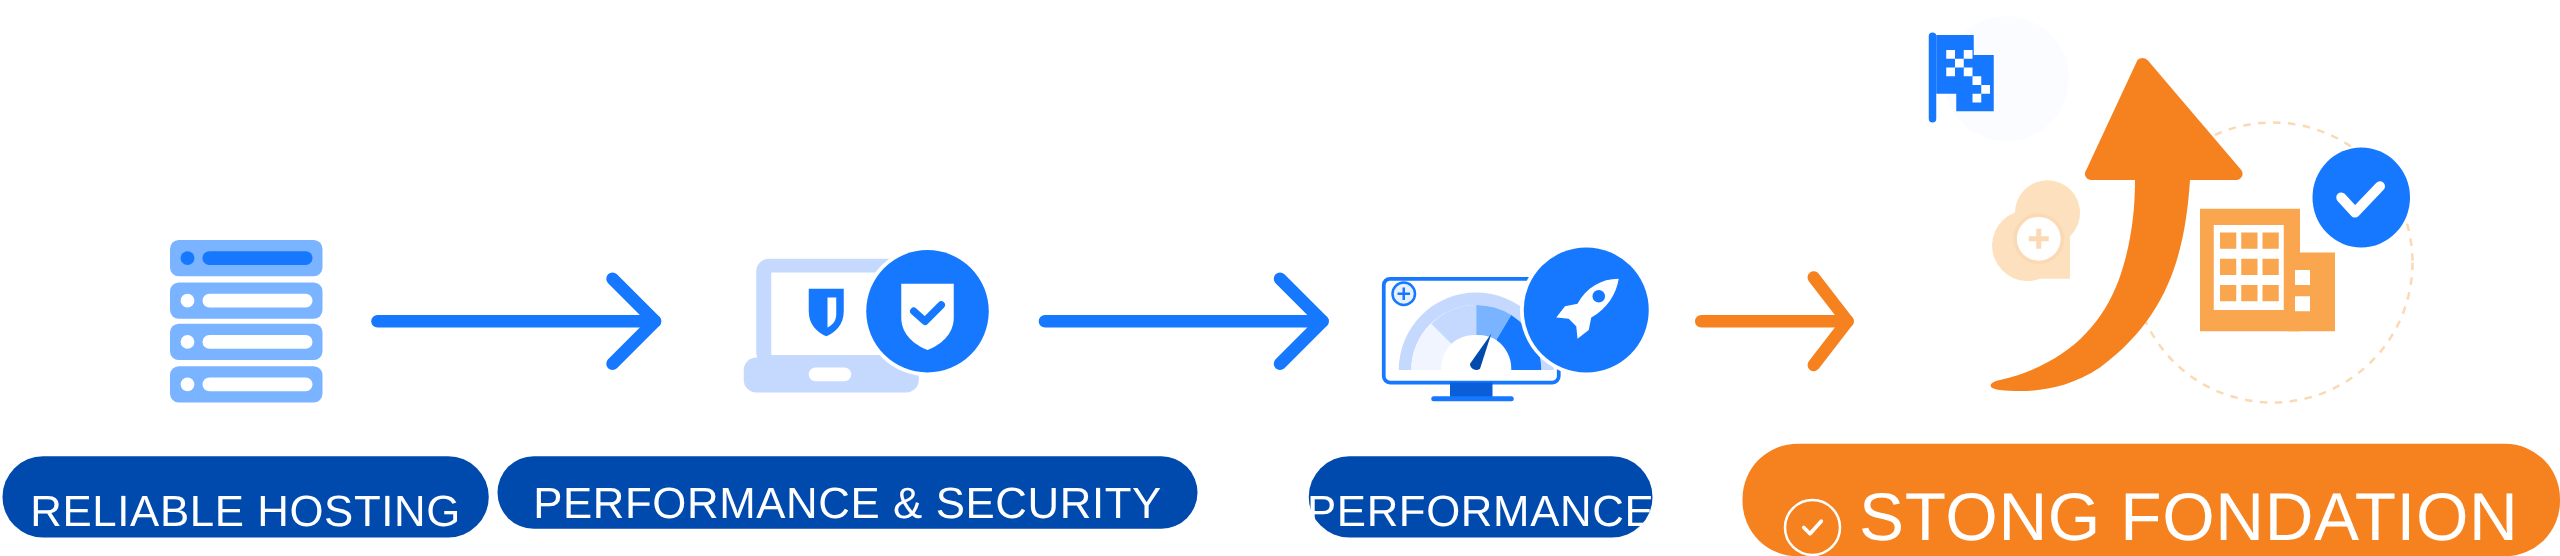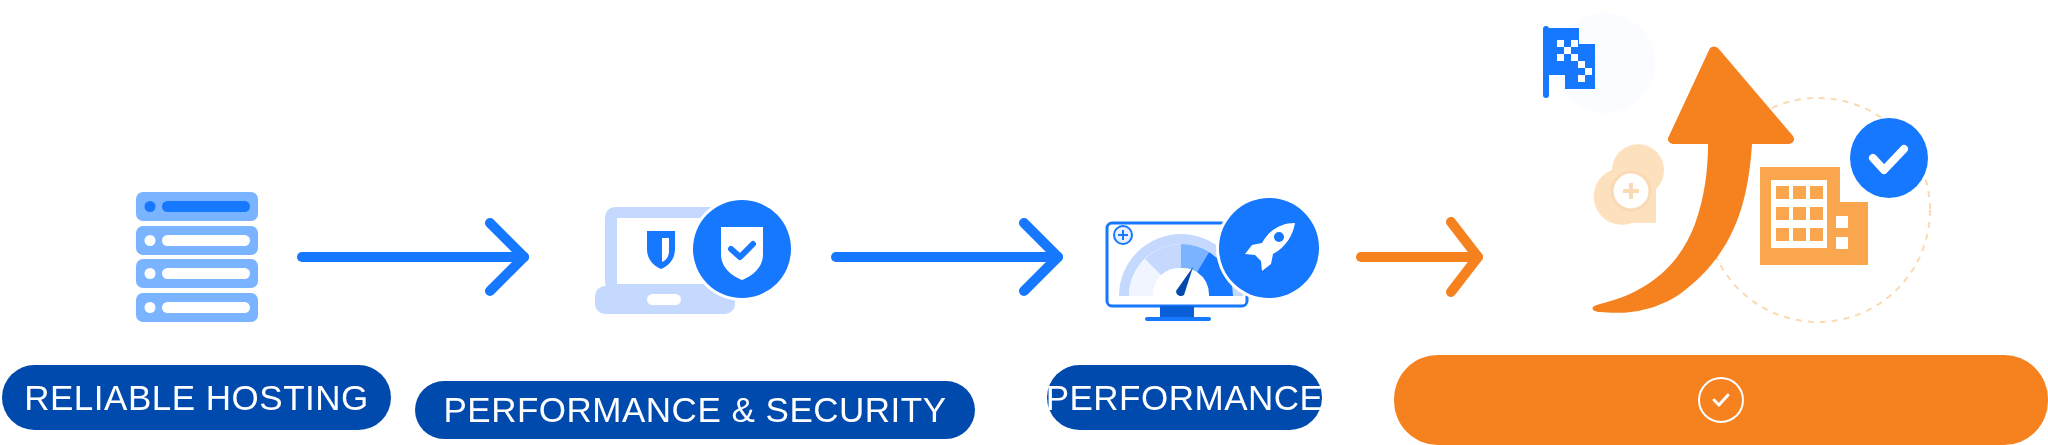--- a/index.html
+++ b/index.html
@@ -1,17 +1,17 @@
 <!DOCTYPE html>
 <html><head>
 <meta charset="utf-8">
 <style>
   html,body{margin:0;padding:0;background:#ffffff;}
   body{width:2048px;height:445px;position:relative;overflow:hidden;font-family:"Liberation Sans",sans-serif;}
-  .pill{position:absolute;background:#004aad;color:#fff;border-radius:34px;display:flex;align-items:center;justify-content:center;font-size:35px;letter-spacing:0.5px;box-sizing:border-box;white-space:nowrap;}
+  .pill{position:absolute;background:#004aad;color:#fff;border-radius:34px;display:flex;align-items:flex-end;justify-content:center;font-size:35px;letter-spacing:0.5px;box-sizing:border-box;white-space:nowrap;}
   .pill.orange{background:#f5821f;border-radius:44px;font-size:54px;gap:14px;}
   .check-ring{width:46px;height:46px;border:2px solid #fff;border-radius:50%;display:flex;align-items:center;justify-content:center;box-sizing:border-box;}
   svg{position:absolute;overflow:visible;}
 </style>
 </head>
 <body>
 
 <svg style="left:136px;top:192px;" width="122" height="130" viewBox="0 0 122 130">
   <g fill="#7ab3ff">
     <rect x="0" y="0" width="122" height="29" rx="7"></rect>
@@ -126,25 +126,26 @@
   </g>
   <g>
     <ellipse cx="429" cy="158" rx="39" ry="40" fill="#1677ff"></ellipse>
     <polyline points="413,158 424,170 444,149" stroke="#ffffff" stroke-width="8" fill="none" stroke-linecap="round" stroke-linejoin="round"></polyline>
   </g>
 </svg>
 
 <div class="pill" style="left:2px;top:365px;width:389px;height:65px;">
   <span>RELIABLE HOSTING</span>
 </div>
-<div class="pill" style="left:415px;top:365px;width:560px;height:58px;margin-top:16px;">
+<div class="pill" style="left:398px;top:365px;width:560px;height:58px;">
   <span>PERFORMANCE &amp; SECURITY</span>
 </div>
 <div class="pill" style="left:1047px;top:365px;width:275px;height:65px;">
   <span>PERFORMANCE</span>
 </div>
 <div class="pill orange" style="left:1394px;top:355px;width:654px;height:90px;">
   <span class="check-ring">
     <svg width="20" height="16" viewBox="0 0 20 16" style="position:static;">
         <polyline points="3,8 8,13 17,3" stroke="#fff" stroke-width="3" fill="none" stroke-linecap="round" stroke-linejoin="round"></polyline>
       </svg>
   </span>
+  <span>STONG FONDATION</span>
 </div>
 
 </body></html>

